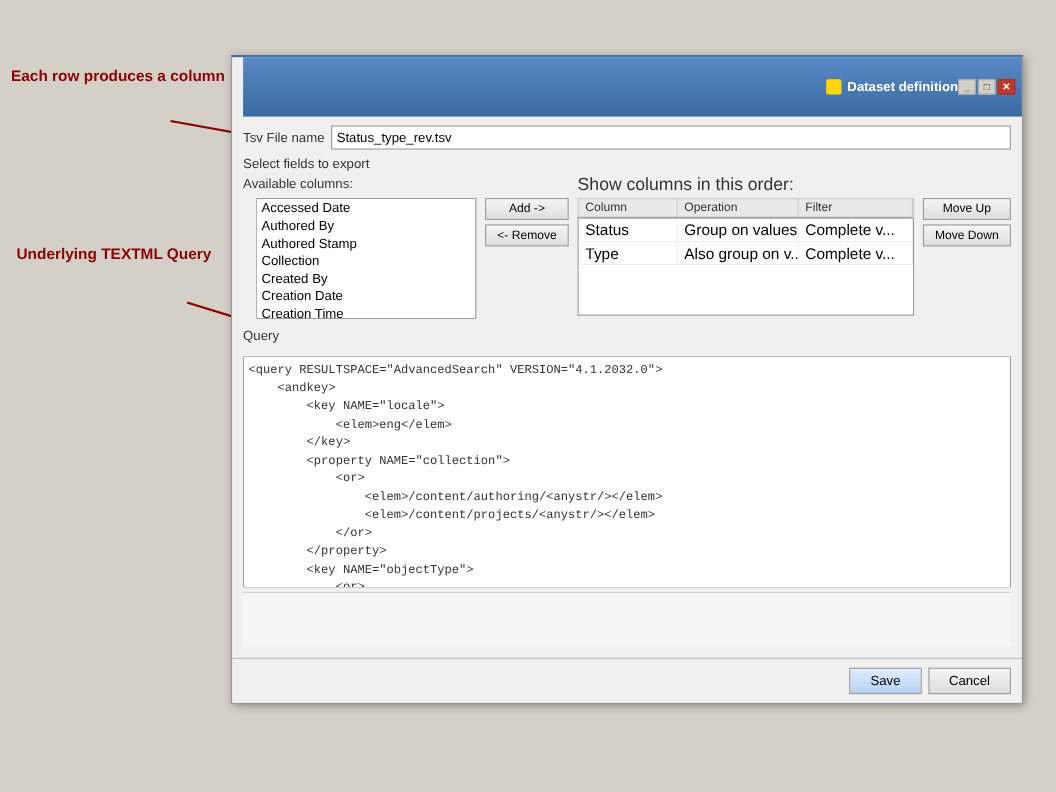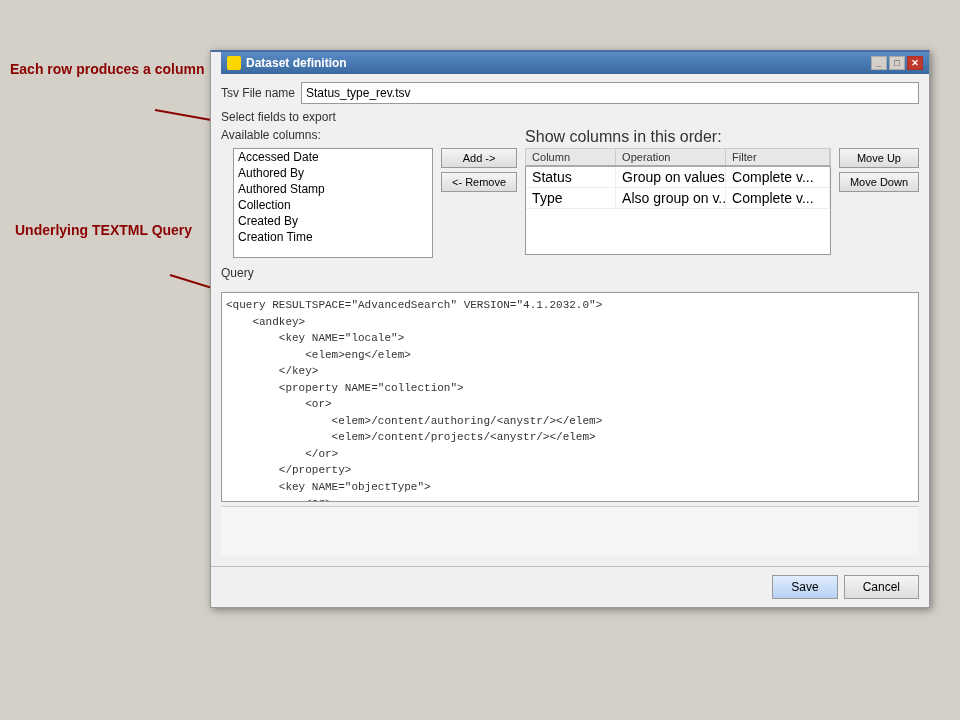--- a/index.html
+++ b/index.html
@@ -36,24 +36,24 @@
       width: 720px;
       background: #f0f0f0;
       border: 1px solid #999;
       border-top: 2px solid #4a6fa5;
       box-shadow: 2px 2px 8px rgba(0,0,0,0.4);
     }
 
     .dialog-titlebar {
       background: linear-gradient(to bottom, #5a8ac6, #3a6aa0);
       color: white;
-      padding: 4px 6px;
+      padding: 20px 6px;
       display: flex;
       align-items: center;
-      justify-content: space-between;
+      justify-content: flex-end;
       font-size: 12px;
       font-weight: bold;
       margin-left: 10px;
     }
 
     .titlebar-left {
       display: flex;
       align-items: center;
       gap: 5px;
     }
@@ -364,20 +364,21 @@
       <div class="columns-section">
 
         <div class="available-columns-area">
           <div class="available-columns-label">Available columns:</div>
           <div class="listbox">
             <div class="listbox-item">Accessed Date</div>
             <div class="listbox-item">Authored By</div>
             <div class="listbox-item">Authored Stamp</div>
             <div class="listbox-item">Collection</div>
             <div class="listbox-item">Created By</div>
+            <div class="listbox-item">Creation Date</div>
             <div class="listbox-item">Creation Time</div>
           </div>
         </div>
 
         <div class="middle-buttons">
           <button class="btn">Add -&gt;</button>
           <button class="btn">&lt;- Remove</button>
         </div>
 
         <div class="show-columns-area">

